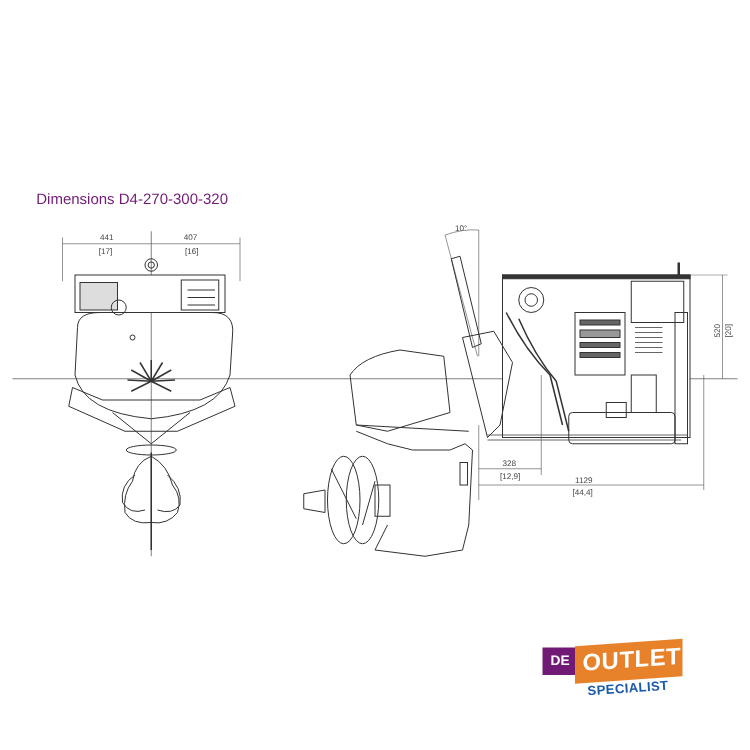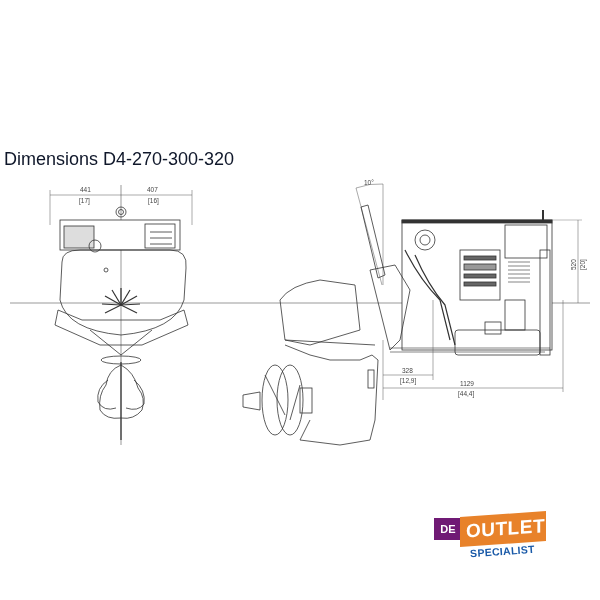--- a/index.html
+++ b/index.html
@@ -1,17 +1,17 @@
 <!DOCTYPE html>
 <html><head>
 <meta charset="utf-8">
 <style>
   html,body{margin:0;padding:0;background:#fff;}
   body{width:600px;height:600px;position:relative;overflow:hidden;font-family:"Liberation Sans",sans-serif;}
-  .title{position:absolute;left:4px;top:151px;font-size:18px;color:#0f172a;line-height:16px;}
+  .title{position:absolute;left:29px;top:151px;font-size:12px;color:#701a75;line-height:16px;}
   svg.draw{position:absolute;left:0;top:0;}
   .dim{font-family:"Liberation Sans",sans-serif;font-size:6.5px;fill:#444;}
   .logo{position:absolute;left:434px;top:512px;width:150px;height:50px;}
   .logo .de{position:absolute;left:0;top:6px;width:28px;height:22px;background:#701a75;color:#fff;font-weight:bold;font-size:11px;text-align:center;line-height:22px;}
   .logo .outlet{position:absolute;left:26px;top:2px;width:80px;height:30px;background:#e8822a;color:#fff;font-weight:bold;font-size:19px;line-height:30px;padding-left:6px;transform:skewY(-4deg);letter-spacing:0.5px;}
   .logo .spec{position:absolute;left:36px;top:33px;color:#1a5aa8;font-weight:bold;font-size:10.5px;letter-spacing:0.3px;transform:rotate(-4deg);}
 </style>
 </head>
 <body>
 

